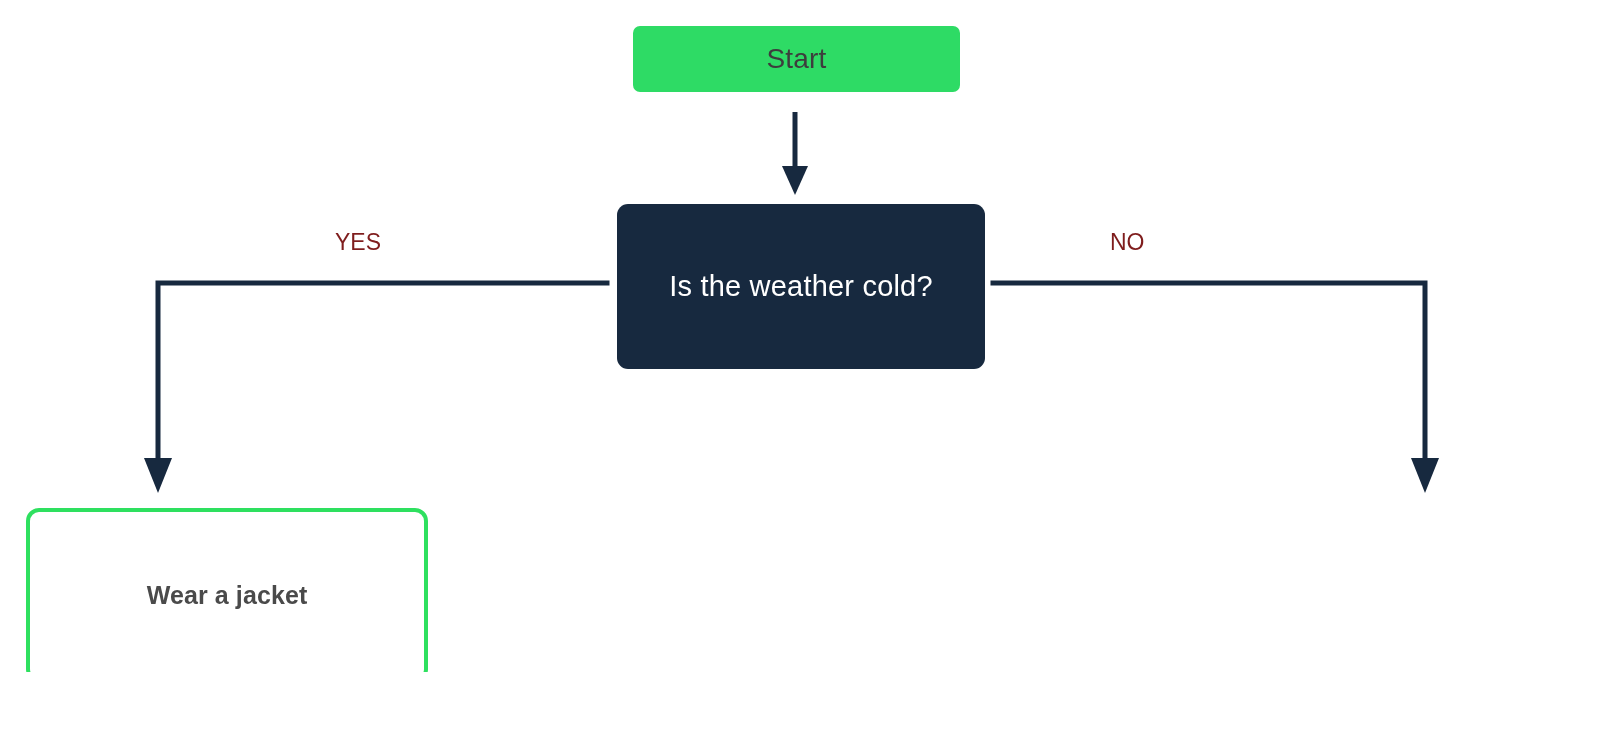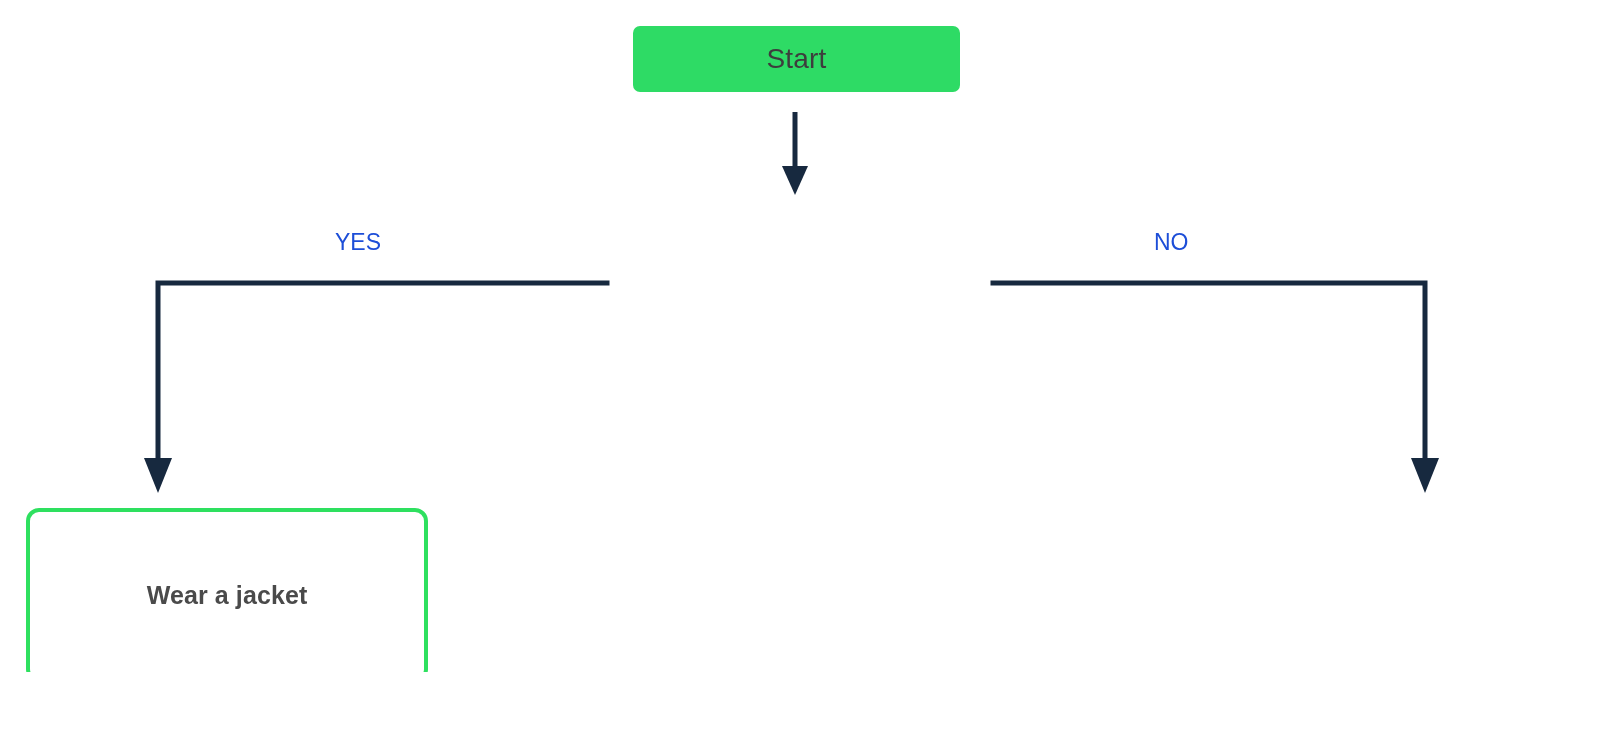--- a/index.html
+++ b/index.html
@@ -91,29 +91,29 @@
   }
   .node-no-outcome {
     left: 1162px;
     border-color: #e8661f;
   }
 
   
   .edge-label {
     position: absolute;
     font-size: 23px;
-    color: #1d4ed8;
+    color: #7f1d1d;
     white-space: nowrap;
   }
   .edge-label-yes {
     left: 335px;
     top: 229px;
   }
   .edge-label-no {
-    left: 1154px;
+    left: 1110px;
     top: 229px;
   }
 </style>
 </head>
 <body>
 
 <div id="canvas">
 
   <svg id="edges" viewBox="0 0 1600 753" width="1600" height="753" xmlns="http://www.w3.org/2000/svg">
 
@@ -130,20 +130,23 @@
     <g>
       <path d="M 993 283 L 1425 283 L 1425 460" stroke="#17293f" stroke-width="5" fill="none" stroke-linecap="square" stroke-linejoin="miter"></path>
       <polygon points="1411,458 1439,458 1425,493" fill="#17293f"></polygon>
     </g>
   </svg>
 
   <div class="node node-start">
     <span class="node-label">Start</span>
   </div>
 
+  <div class="node node-decision">
+    <span class="node-label">Is the weather cold?</span>
+  </div>
 
   <div class="node node-outcome node-yes-outcome">
     <span class="node-label">Wear a jacket</span>
   </div>
 
 
   <span class="edge-label edge-label-yes">YES</span>
 
   <span class="edge-label edge-label-no">NO</span>
 

